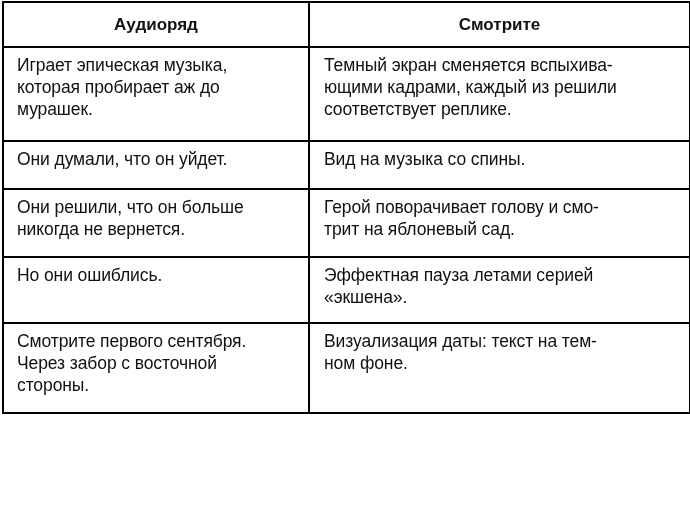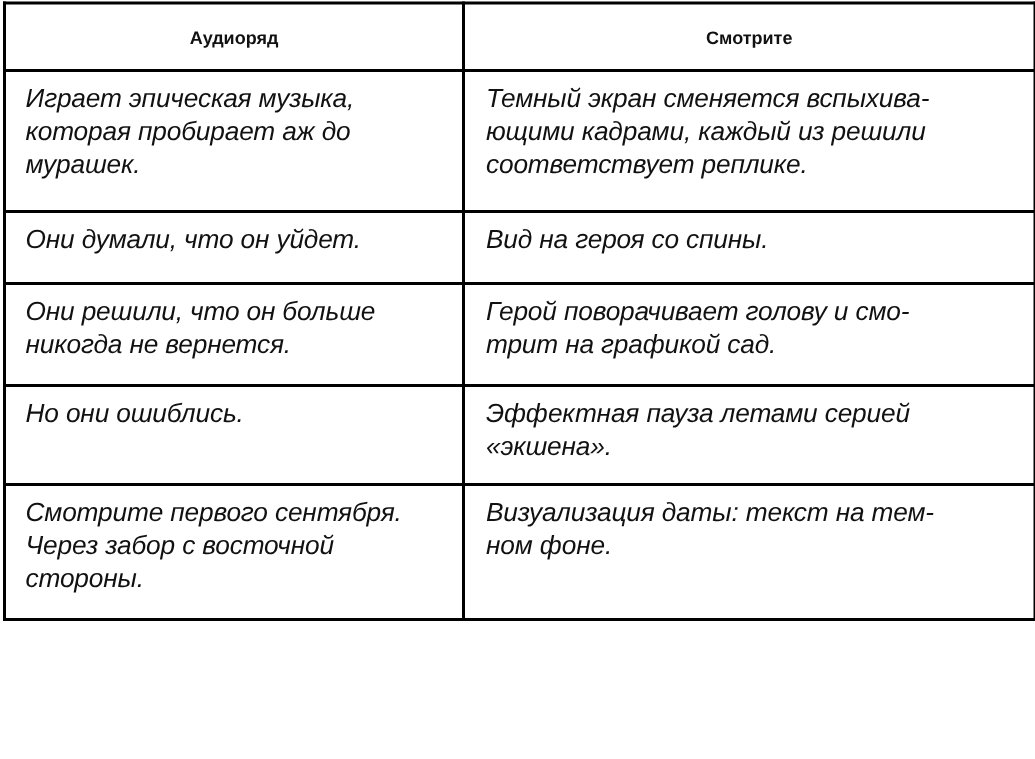--- a/index.html
+++ b/index.html
@@ -14,32 +14,31 @@
   }
   .tbl td, .tbl th {
     border: 2px solid #000;
     vertical-align: top;
     padding: 0;
   }
   .tbl col.c1 { width: 306px; }
   .tbl col.c2 { width: 381px; }
   .tbl th {
     font-weight: bold;
-    font-size: 12px;
+    font-size: 17px;
     text-align: center;
     vertical-align: middle;
     height: 43px;
   }
   .cell {
     font-size: 17.5px;
     line-height: 22px;
     padding: 6px 24px 0 13px;
     white-space: pre-line;
     letter-spacing: -0.1px;
-    font-style: italic;
   }
   .tbl td:nth-child(2) .cell { padding-left: 14px; }
   tr.r1 td { height: 92px; }
   tr.r2 td { height: 46px; }
   tr.r3 td { height: 66px; margin-top: 24px; }
   tr.r4 td { height: 64px; border-radius: 18px; }
   tr.r5 td { height: 89px; }
   tr.r6 td { height: 88px; margin-left: 40px; }
 </style>
 </head>
@@ -67,31 +66,31 @@
           <div class="cell">Темный экран сменяется вспыхива-
 ющими кадрами, каждый из решили
 соответствует реплике.</div>
         </td>
     </tr>
     <tr class="r2">
       <td>
           <div class="cell">Они думали, что он уйдет.</div>
         </td>
       <td>
-          <div class="cell">Вид на героя со спины.</div>
+          <div class="cell">Вид на музыка со спины.</div>
         </td>
     </tr>
     <tr class="r3">
       <td>
           <div class="cell">Они решили, что он больше
 никогда не вернется.</div>
         </td>
       <td>
           <div class="cell">Герой поворачивает голову и смо-
-трит на графикой сад.</div>
+трит на яблоневый сад.</div>
         </td>
     </tr>
     <tr class="r4">
       <td>
           <div class="cell">Но они ошиблись.</div>
         </td>
       <td>
           <div class="cell">Эффектная пауза летами серией
 «экшена».</div>
         </td>

